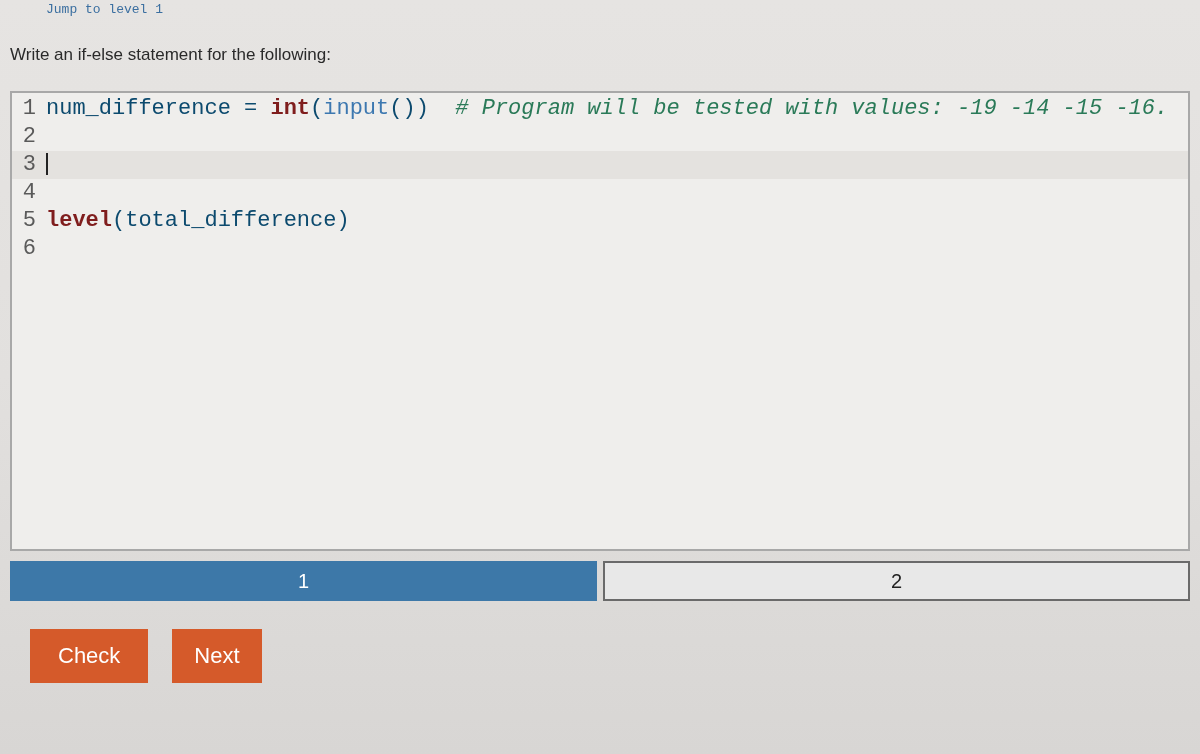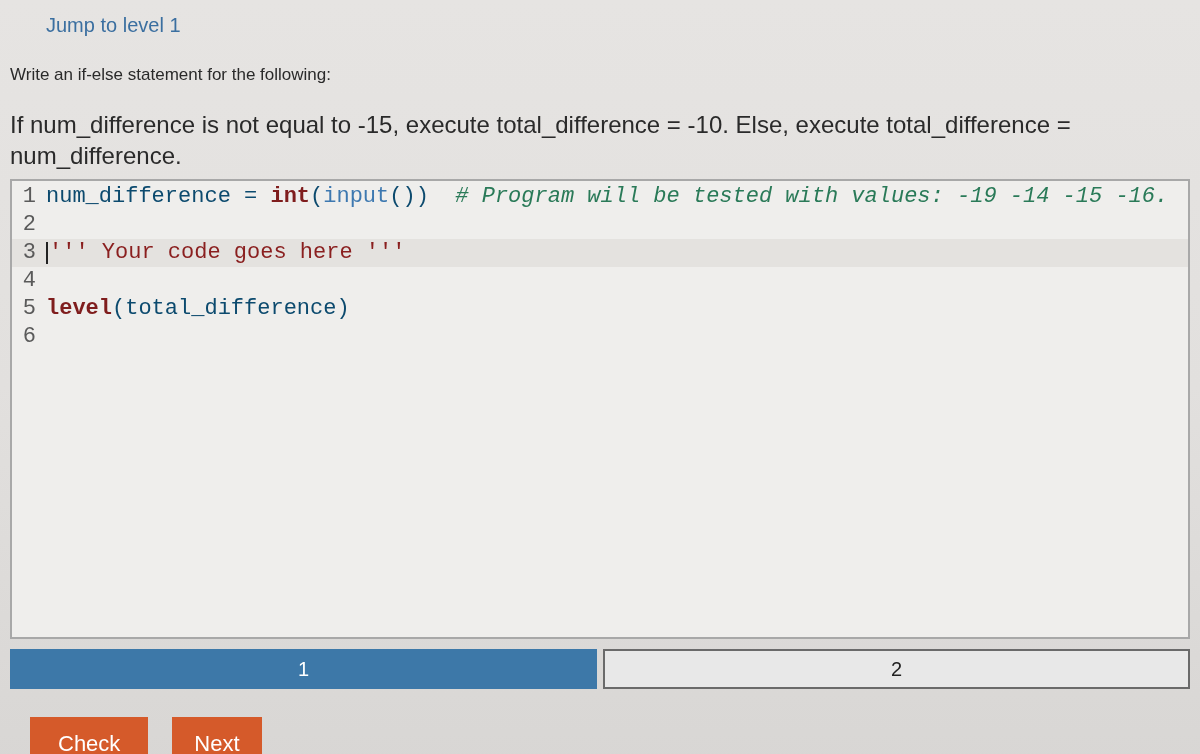--- a/index.html
+++ b/index.html
@@ -11,24 +11,25 @@
     overflow: hidden;
     position: relative;
   }
   .page {
     padding: 0 10px;
     background: linear-gradient(180deg, #e6e4e2 0%, #e2e0de 50%, #d8d6d4 100%);
     min-height: 754px;
   }
   .jump-link {
     color: #3b6fa0;
-    font-size: 20px;
-    padding: 14px 0 18px 36px;
+    font-size: 13px;
+    padding: 2px 0 18px 36px;
     display: block;
     text-decoration: none;
+    font-family: Liberation Mono, monospace;
   }
   .instruction-title {
     font-size: 17px;
     color: #2a2a2a;
     padding: 10px 0 24px 0;
     font-weight: 400;
   }
   .instruction-body {
     font-size: 24px;
     color: #2a2a2a;
@@ -117,27 +118,26 @@
 </style>
 </head>
 <body>
 
 <div class="page">
 
   <a class="jump-link" href="#">Jump to level 1</a>
 
   <div class="instruction-title">Write an if-else statement for the following:</div>
 
-  <div class="instruction-body">If num_difference is not equal to -15, execute total_difference = -10. Else, execute total_difference = num_difference.</div>
 
   <div class="code-box">
     <div class="code-area" id="code-area">
         <div class="code-row"><div class="gutter">1</div><div class="code-text"><span class="tk-name">num_difference </span><span class="tk-name">=</span><span> </span><span class="tk-builtin">int</span><span class="tk-name">(</span><span class="tk-func">input</span><span class="tk-name">())  </span><span class="tk-comment"># Program will be tested with values: -19 -14 -15 -16.</span></div></div>
         <div class="code-row"><div class="gutter">2</div><div class="code-text"></div></div>
-        <div class="code-row cursor-row"><div class="gutter">3</div><div class="code-text"><span class="cursor-bar"></span><span class="tk-string">''' Your code goes here '''</span></div></div>
+        <div class="code-row cursor-row"><div class="gutter">3</div><div class="code-text"><span class="cursor-bar"></span></div></div>
         <div class="code-row"><div class="gutter">4</div><div class="code-text"></div></div>
         <div class="code-row"><div class="gutter">5</div><div class="code-text"><span class="tk-builtin">level</span><span class="tk-name">(total_difference)</span></div></div>
         <div class="code-row"><div class="gutter">6</div><div class="code-text"></div></div>
       </div>
   </div>
 
   <div class="tabs" id="tabs">
       <div class="tab active">1</div>
       <div class="tab inactive">2</div>
     </div>

